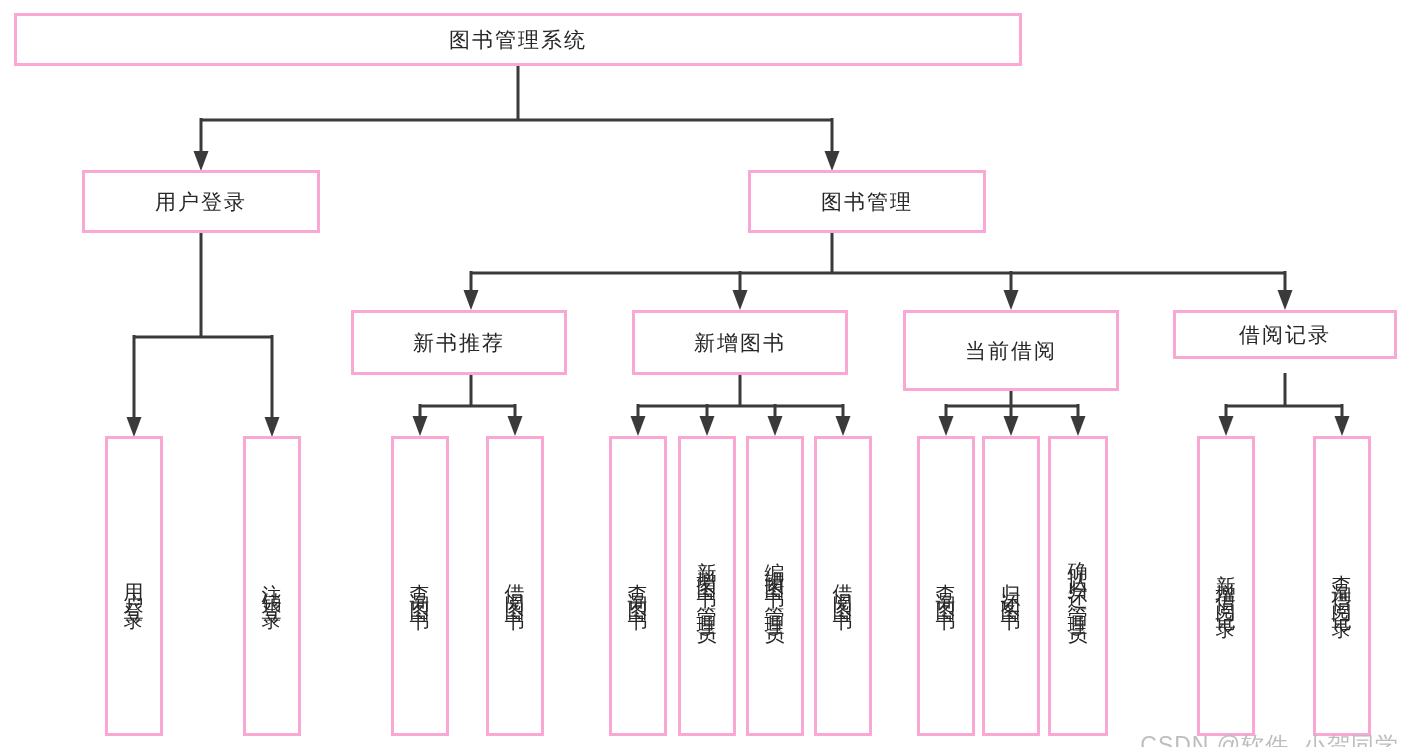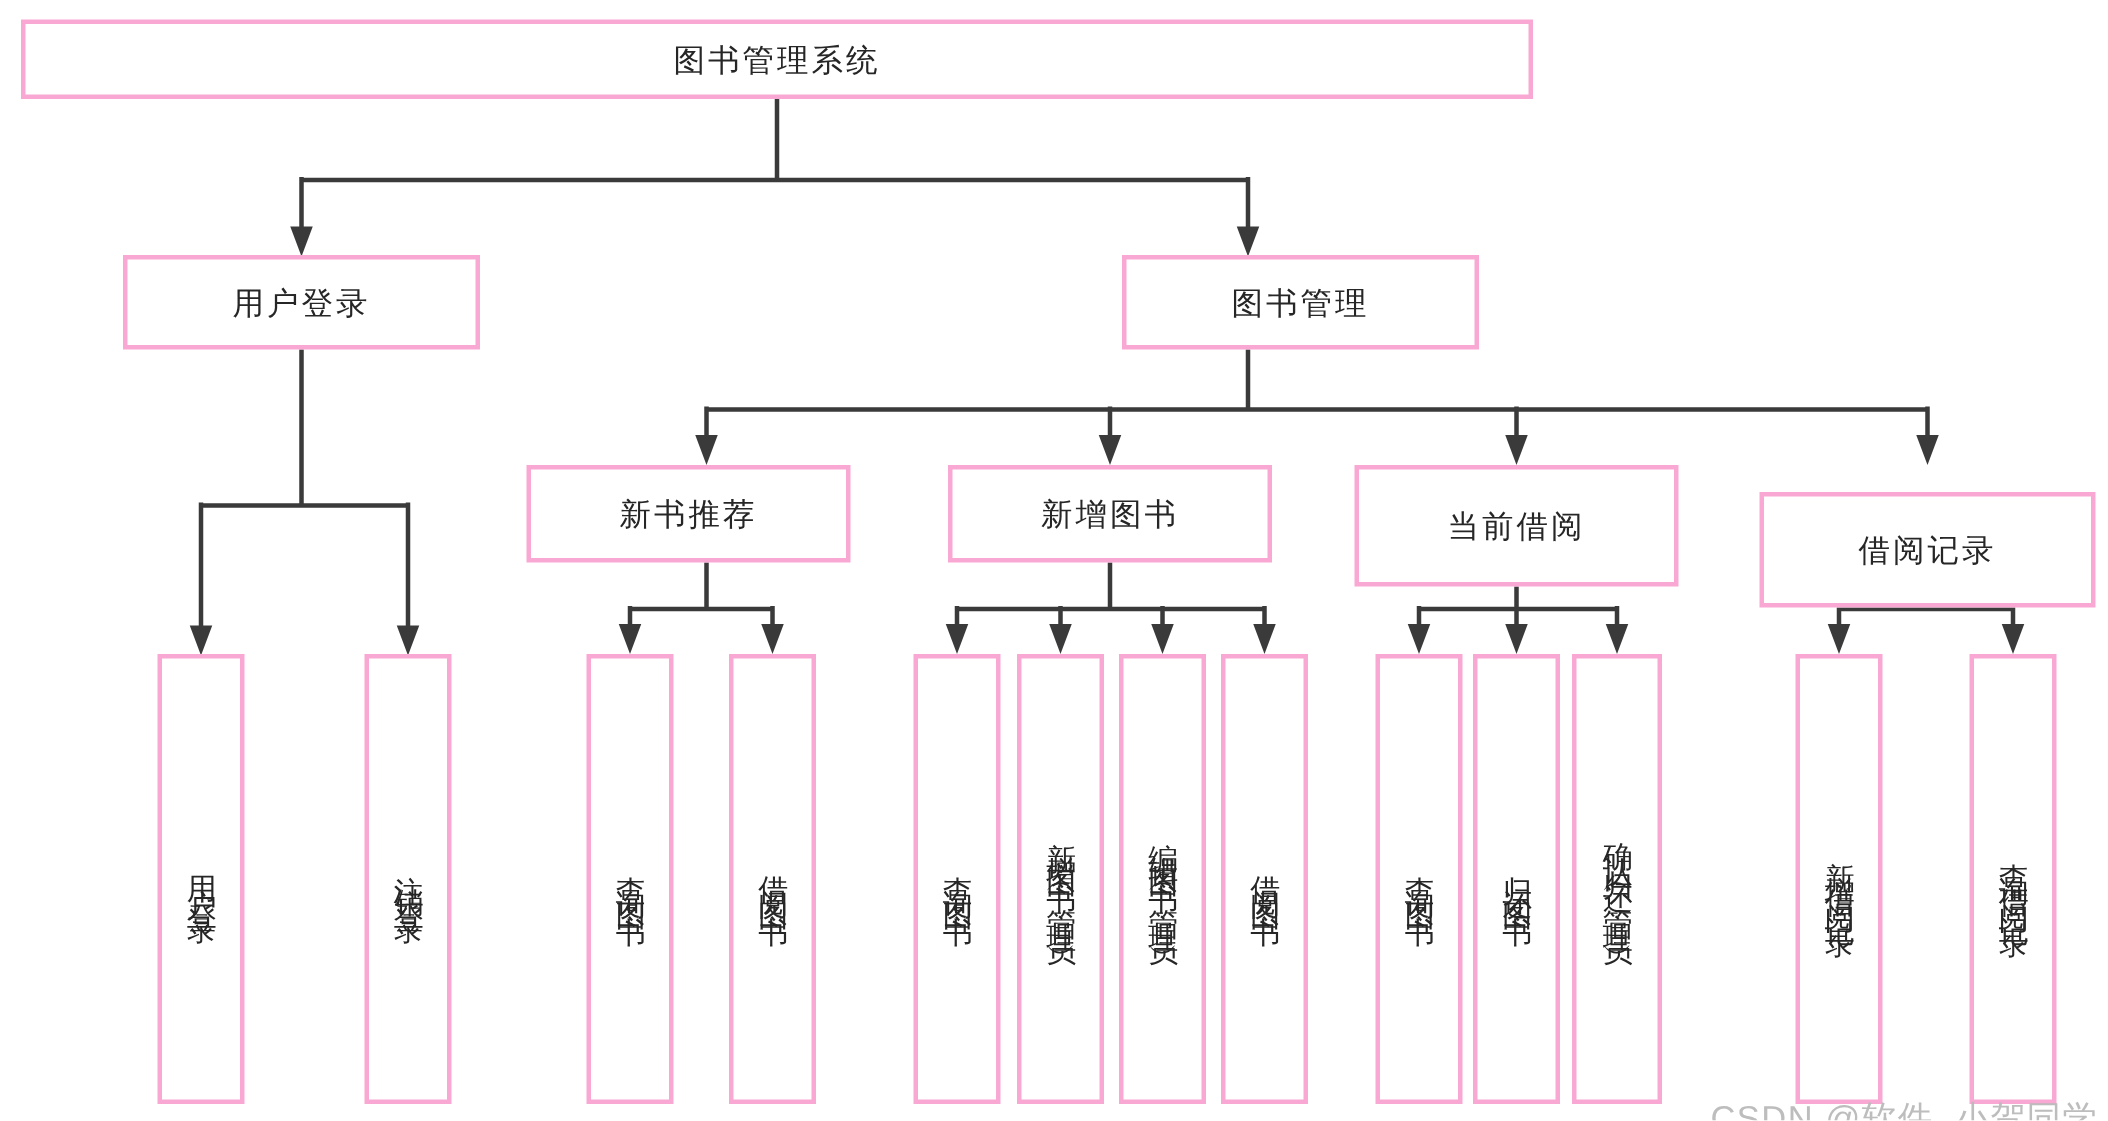--- a/index.html
+++ b/index.html
@@ -124,21 +124,21 @@
 
   <div class="box hbox" style="left:351px;top:310px;width:216px;height:65px">
     <span>新书推荐</span>
   </div>
   <div class="box hbox" style="left:632px;top:310px;width:216px;height:65px">
     <span>新增图书</span>
   </div>
   <div class="box hbox" style="left:903px;top:310px;width:216px;height:81px">
     <span>当前借阅</span>
   </div>
-  <div class="box hbox" style="left:1173px;top:328px;width:224px;height:77px">
+  <div class="box hbox" style="left:1173px;top:310px;width:224px;height:49px">
     <span>借阅记录</span>
   </div>
 
   <div class="box vbox" style="left:105px;top:436px;width:58px;height:300px">
     <span>用户登录</span>
   </div>
   <div class="box vbox" style="left:243px;top:436px;width:58px;height:300px">
     <span>注销登录</span>
   </div>
 

